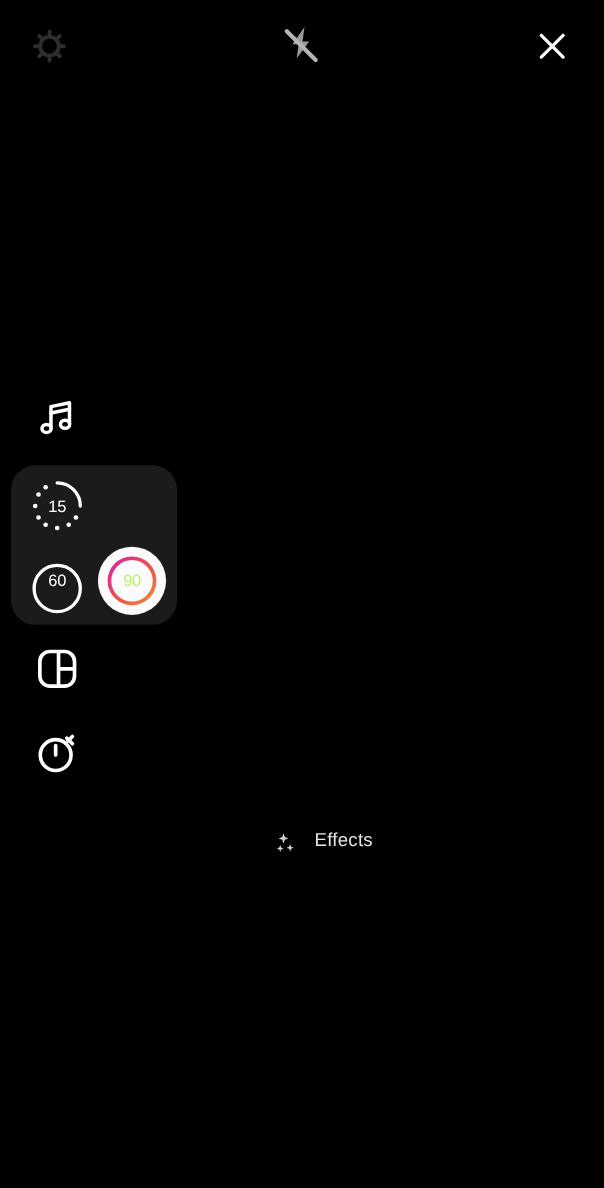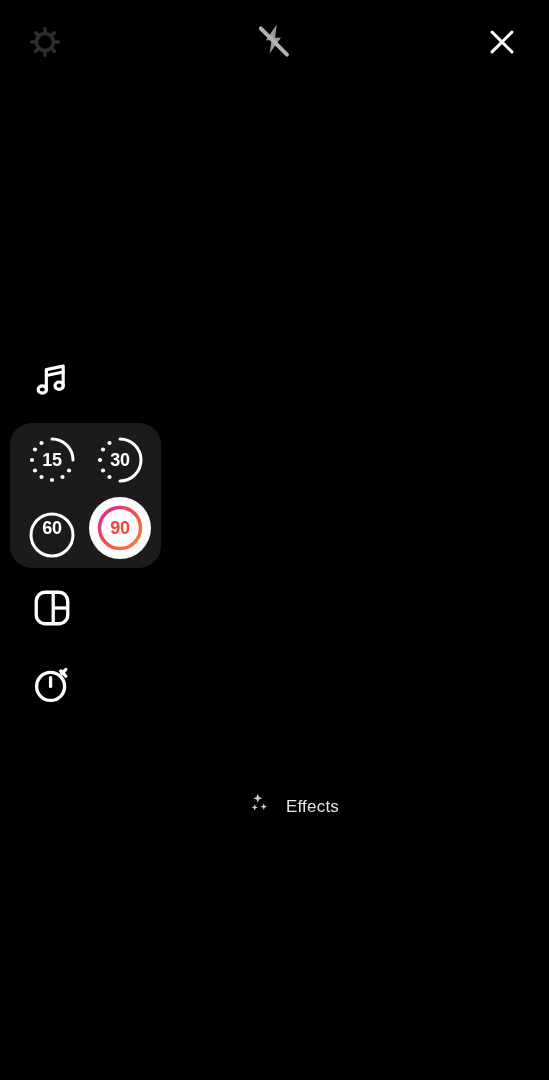--- a/index.html
+++ b/index.html
@@ -28,33 +28,33 @@
   }
   .dur-cell { position:absolute; width:68px; height:68px;
               display:flex; align-items:center; justify-content:center; }
   .dur-15 { left:8px;  top:3px; }
   .dur-30 { left:76px; top:3px; }
   .dur-60 { left:8px;  top:71px;align-items:flex-end; }
   .dur-90 { left:76px; top:71px; }
   .dur-num {
     position:absolute; left:0; top:0; width:100%; height:100%;
     display:flex; align-items:center; justify-content:center;
-    font-size:18px; font-weight:700; color:#fff; letter-spacing:-0.3px;
-  }
-  .dur-num.sel { color:#ef4444; }
+    font-size:15px; font-weight:400; color:#fff; letter-spacing:-0.3px;
+  }
+  .dur-num.sel { color:#bef264; }
 
   .layout-btn { position:absolute; left:24px; top:582px; width:56px; height:56px;
                 display:flex; align-items:center; justify-content:center; }
   .timer-btn  { position:absolute; left:24px; top:658px; width:56px; height:56px;
                 display:flex; align-items:center; justify-content:center; }
 
   
   .effects-row {
-    position:absolute; left:0; top:788px; width:549px; height:38px;
-    display:flex; align-items:center; justify-content:center; gap:10px;padding-left:36px;
+    position:absolute; left:0; top:754px; width:549px; height:38px;
+    display:flex; align-items:flex-start; justify-content:center; gap:10px;padding-left:36px;
   }
   .effects-label {
     font-size:17px; color:#e6e6e6; letter-spacing:0.2px;
   }
 
   .carousel { position:absolute; left:0; top:845px; width:549px; height:92px; }
 
   
   .bottom-bar { position:absolute; left:0; top:985px; width:549px; height:95px; }
 </style>
@@ -116,33 +116,20 @@
           <circle cx="16.5" cy="44.0" r="2.1"></circle>
           <circle cx="10.0" cy="37.5" r="2.1"></circle>
           <circle cx="7.0" cy="27.0" r="2.1"></circle>
           <circle cx="10.0" cy="16.5" r="2.1"></circle>
           <circle cx="16.5" cy="10.0" r="2.1"></circle>
         </g>
       </svg>
       <span class="dur-num">15</span>
     </div>
 
-    <div class="dur-cell dur-30">
-      <svg width="54" height="54" viewBox="0 0 54 54" fill="none">
-        <path d="M27 6 A21 21 0 0 1 27 48" stroke="#fff" stroke-width="3" stroke-linecap="round"></path>
-        <g fill="#fff">
-          <circle cx="16.5" cy="44.0" r="2.1"></circle>
-          <circle cx="10.0" cy="37.5" r="2.1"></circle>
-          <circle cx="7.0" cy="27.0" r="2.1"></circle>
-          <circle cx="10.0" cy="16.5" r="2.1"></circle>
-          <circle cx="16.5" cy="10.0" r="2.1"></circle>
-        </g>
-      </svg>
-      <span class="dur-num">30</span>
-    </div>
 
     <div class="dur-cell dur-60">
       <svg width="54" height="54" viewBox="0 0 54 54" fill="none">
         <circle cx="27" cy="27" r="21" stroke="#fff" stroke-width="3"></circle>
       </svg>
       <span class="dur-num">60</span>
     </div>
 
     <div class="dur-cell dur-90">
       <svg width="68" height="68" viewBox="0 0 68 68" fill="none">

